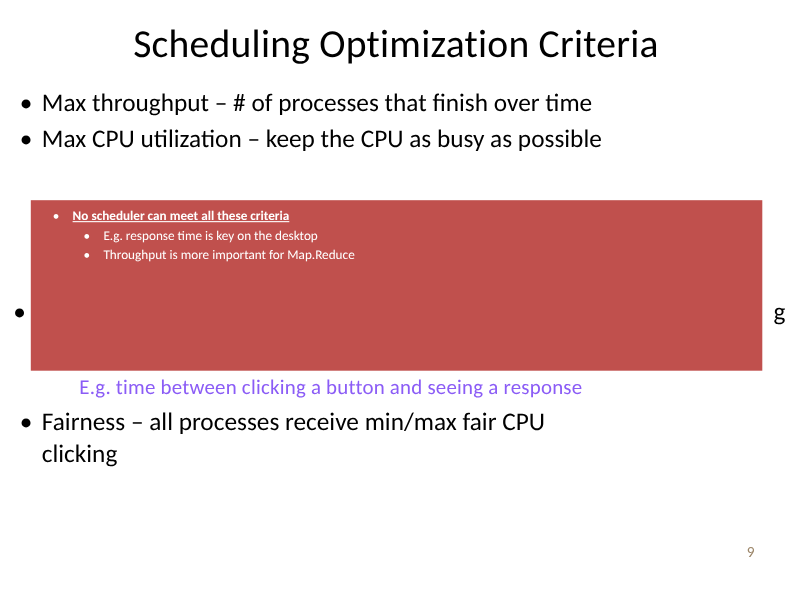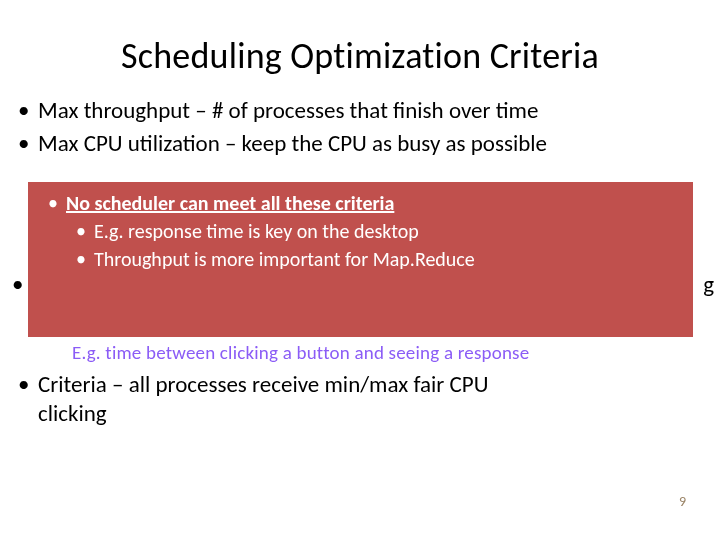--- a/index.html
+++ b/index.html
@@ -1,31 +1,31 @@
 <!DOCTYPE html>
 <html><head>
 <meta charset="utf-8">
 <style>
   * { margin: 0; padding: 0; box-sizing: border-box; }
   html, body { width: 720px; height: 540px; background: #fff; font-family: Calibri, "Segoe UI", Arial, sans-serif; color: #000; }
   .slide { position: relative; width: 720px; height: 540px; padding: 0; }
-  .title { text-align: center; font-size: 36px; font-weight: 400; padding-top: 34px; padding-bottom: 6px; letter-spacing: 0.2px; }
+  .title { text-align: center; font-size: 36px; font-weight: 400; padding-top: 18px; padding-bottom: 6px; letter-spacing: 0.2px; }
   .bullets { padding: 12px 10px 0 12px; font-size: 23px; line-height: 1.28; }
   .b1 { position: relative; padding-left: 26px; margin-bottom: 4px; }
   .b1::before { content: "•"; position: absolute; left: 6px; top: 0; }
   .row-cut { white-space: nowrap; overflow: hidden; }
   .callout {
     position: absolute;
     left: 28px;
     top: 182px;
     width: 665px;
     height: 155px;
     background: #c0504d;
     color: #fff;
-    font-size: 20px;
+    font-size: 12px;
     line-height: 1.3;
     padding: 8px 10px 8px 14px;
   }
   .callout .cb1 { position: relative; padding-left: 24px; margin-bottom: 2px; }
   .callout .cb1::before { content: "•"; position: absolute; left: 6px; top: 0; }
   .callout .cb2 { position: relative; padding-left: 52px; margin-bottom: 2px; }
   .callout .cb2::before { content: "•"; position: absolute; left: 34px; top: 0; }
   .bold { font-weight: 700; }
   .under { text-decoration: underline; }
   .peek-left {
@@ -87,20 +87,20 @@
 
   <div class="peek-left">•</div>
   <div class="peek-right">g</div>
 
   <div class="example-line">
     <span style="letter-spacing:0.2px;">E.g. time between clicking a button and seeing a response</span>
   </div>
 
   <div class="fair">
     <div class="b1">
-      <span>Criteria</span><span> – all processes receive min/max fair CPU</span>
+      <span>Fairness</span><span> – all processes receive min/max fair CPU</span>
     </div>
     <div class="fair-cont">clicking</div>
   </div>
 
   <div class="pagenum">9</div>
 
 </div>
 
 </body></html>

